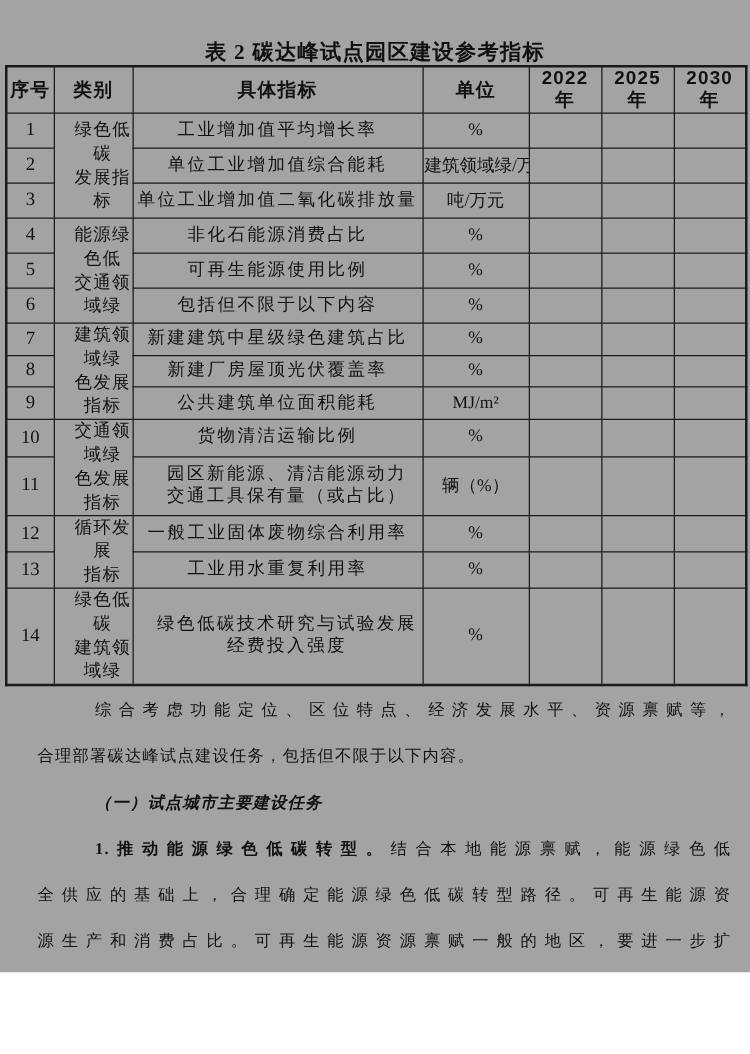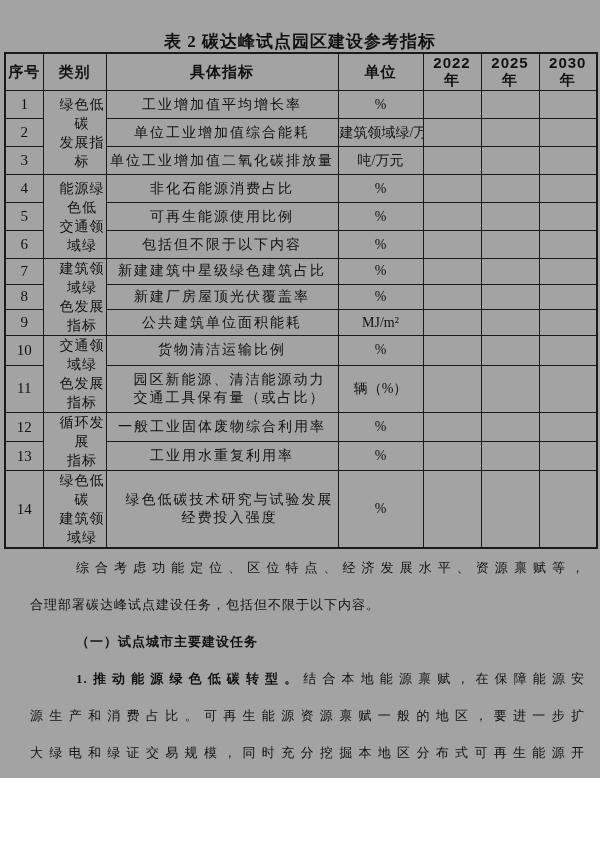--- a/index.html
+++ b/index.html
@@ -63,21 +63,21 @@
   }
   .pline {
     font-size:13px;
     line-height:37px;
     height:37px;
     letter-spacing:1px;
     white-space:nowrap;
   }
   .pline.just { text-align:justify; text-align-last:justify; white-space:normal; }
   .pline.indent { text-indent:46px; }
-  .pline.bold { font-weight:bold; }
+  .pline.bold { font-weight:bold;font-style:italic; }
   .lead { font-weight:bold; }
 </style>
 </head>
 <body>
 
 <div class="page">
 
   <div class="doc-title">表 2  碳达峰试点园区建设参考指标</div>
 
   <div class="tbl-wrap">
@@ -246,19 +246,20 @@
           <td class="val"></td>
         </tr>
       </tbody>
     </table>
   </div>
 
   <div class="doc-body">
     <div class="pline just indent">综合考虑功能定位、区位特点、经济发展水平、资源禀赋等，</div>
     <div class="pline">合理部署碳达峰试点建设任务，包括但不限于以下内容。</div>
     <div class="pline indent bold">（一）试点城市主要建设任务</div>
-    <div class="pline just indent"><span class="lead">1.推动能源绿色低碳转型。</span><span>结合本地能源禀赋，在保障能源安</span></div>
+    <div class="pline just indent"><span class="lead">1.推动能源绿色低碳转型。</span><span>结合本地能源禀赋，能源绿色低</span></div>
+    <div class="pline just">全供应的基础上，合理确定能源绿色低碳转型路径。可再生能源资</div>
     <div class="pline just">源生产和消费占比。可再生能源资源禀赋一般的地区，要进一步扩</div>
     <div class="pline just">大绿电和绿证交易规模，同时充分挖掘本地区分布式可再生能源开</div>
     <div class="pline">发潜力，为本地能源供给提供有效补充。</div>
   </div>
 
 </div>
 
 </body></html>

